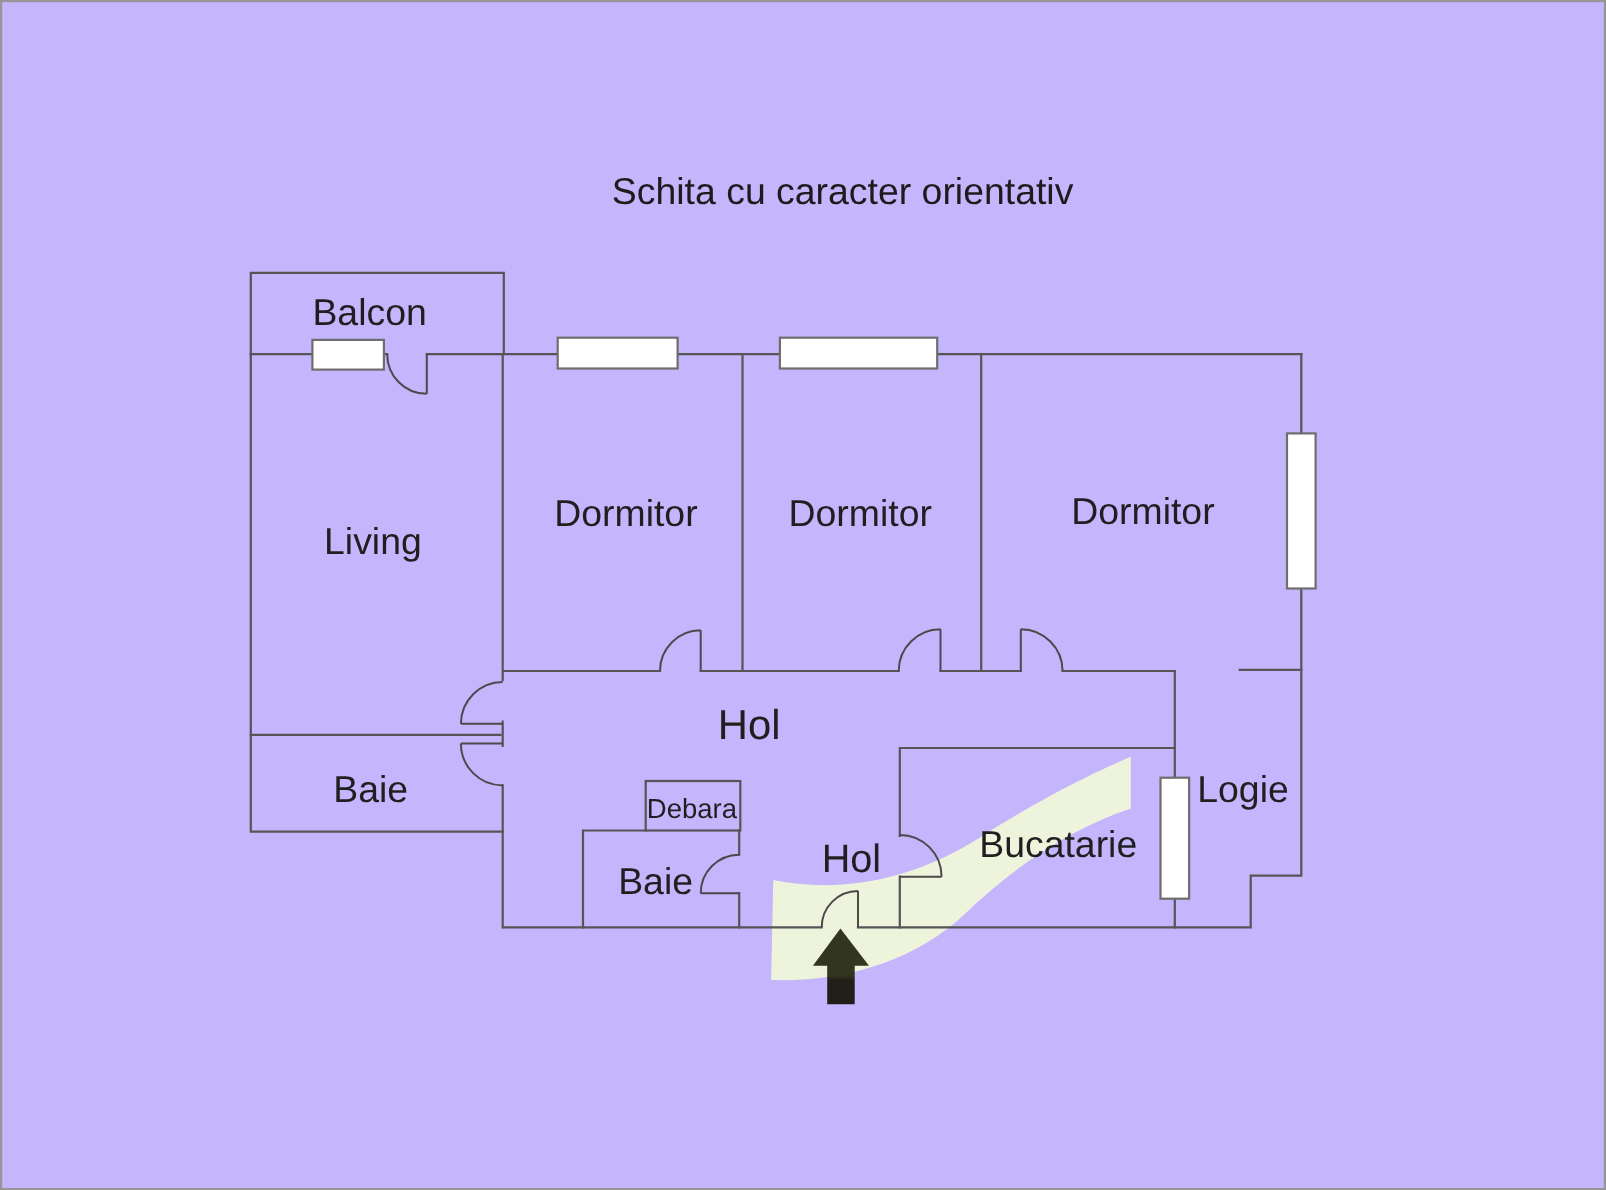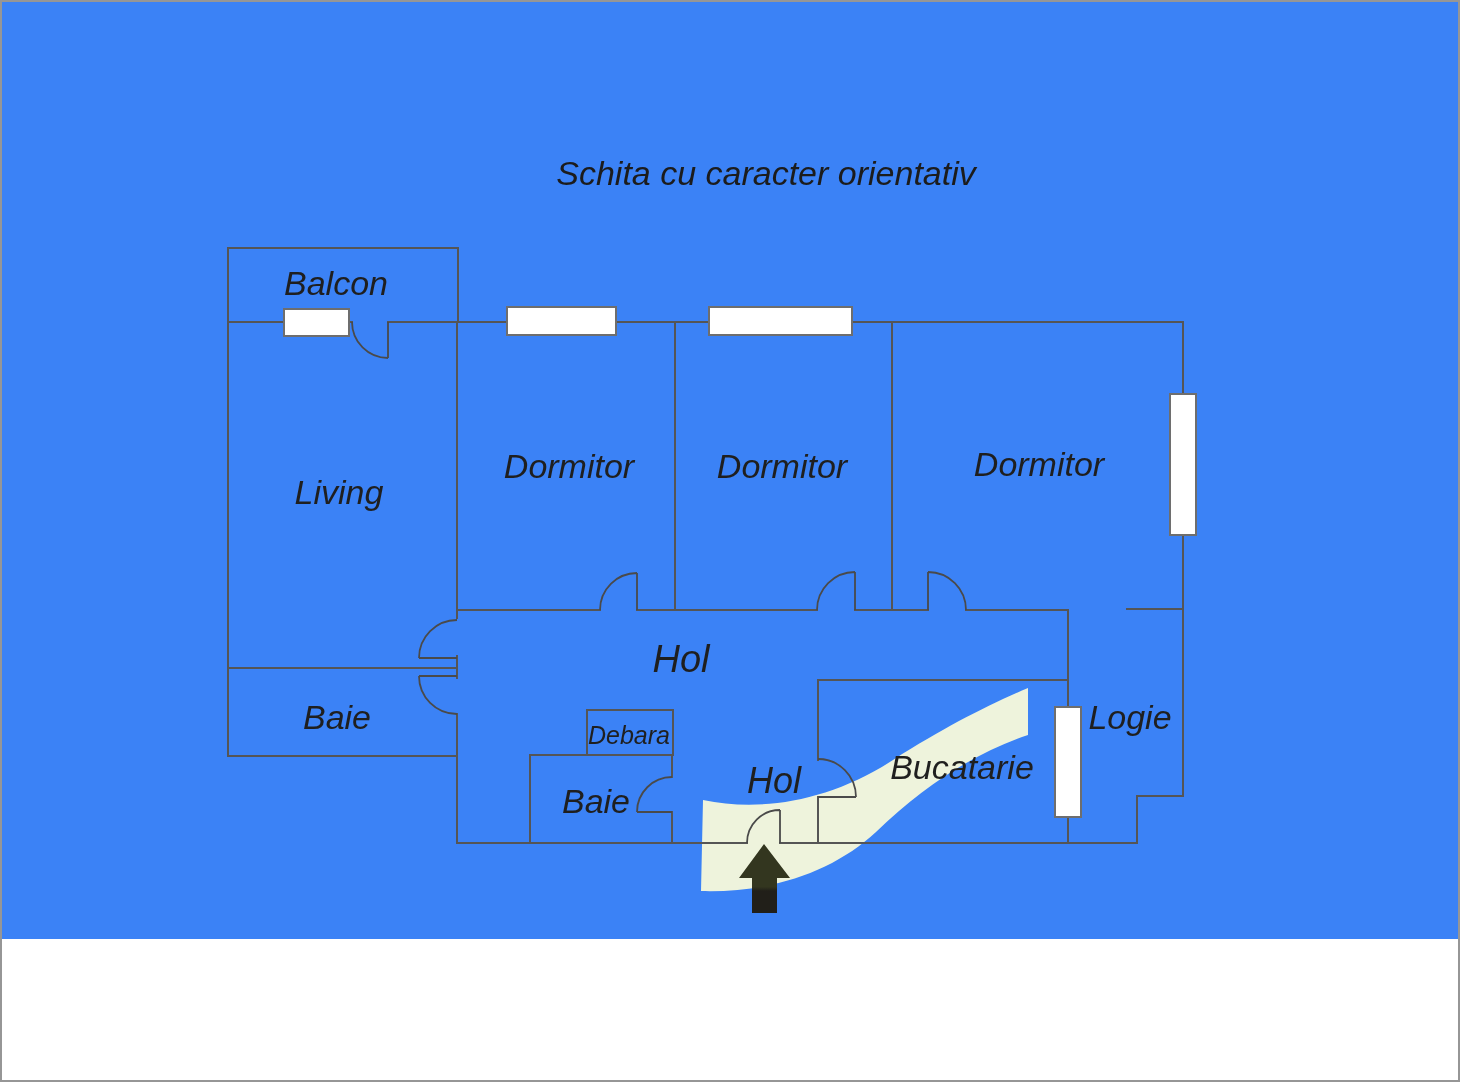--- a/index.html
+++ b/index.html
@@ -7,23 +7,22 @@
     padding: 0;
     background: #ffffff;
     width: 1460px;
     height: 1082px;
     overflow: hidden;
     font-family: "Liberation Sans", sans-serif;
   }
   .plan-wrap {
     position: relative;
     width: 1460px;
-    height: 939px;
-    background: #3b82f6;
-    font-style: italic;
+    height: 1082px;
+    background: #c4b5fd;
   }
   svg { display: block; }
   .wall   { fill: none; stroke: #555555; stroke-width: 2; stroke-linecap: square; }
   .door   { fill: none; stroke: #4a4a4a; stroke-width: 1.8; }
   .window { fill: #ffffff; stroke: #6e6e6e; stroke-width: 2; }
   .room-label {
     fill: #1f1f1f;
     font-family: "Liberation Sans", sans-serif;
     font-size: 34px;
     text-anchor: middle;

